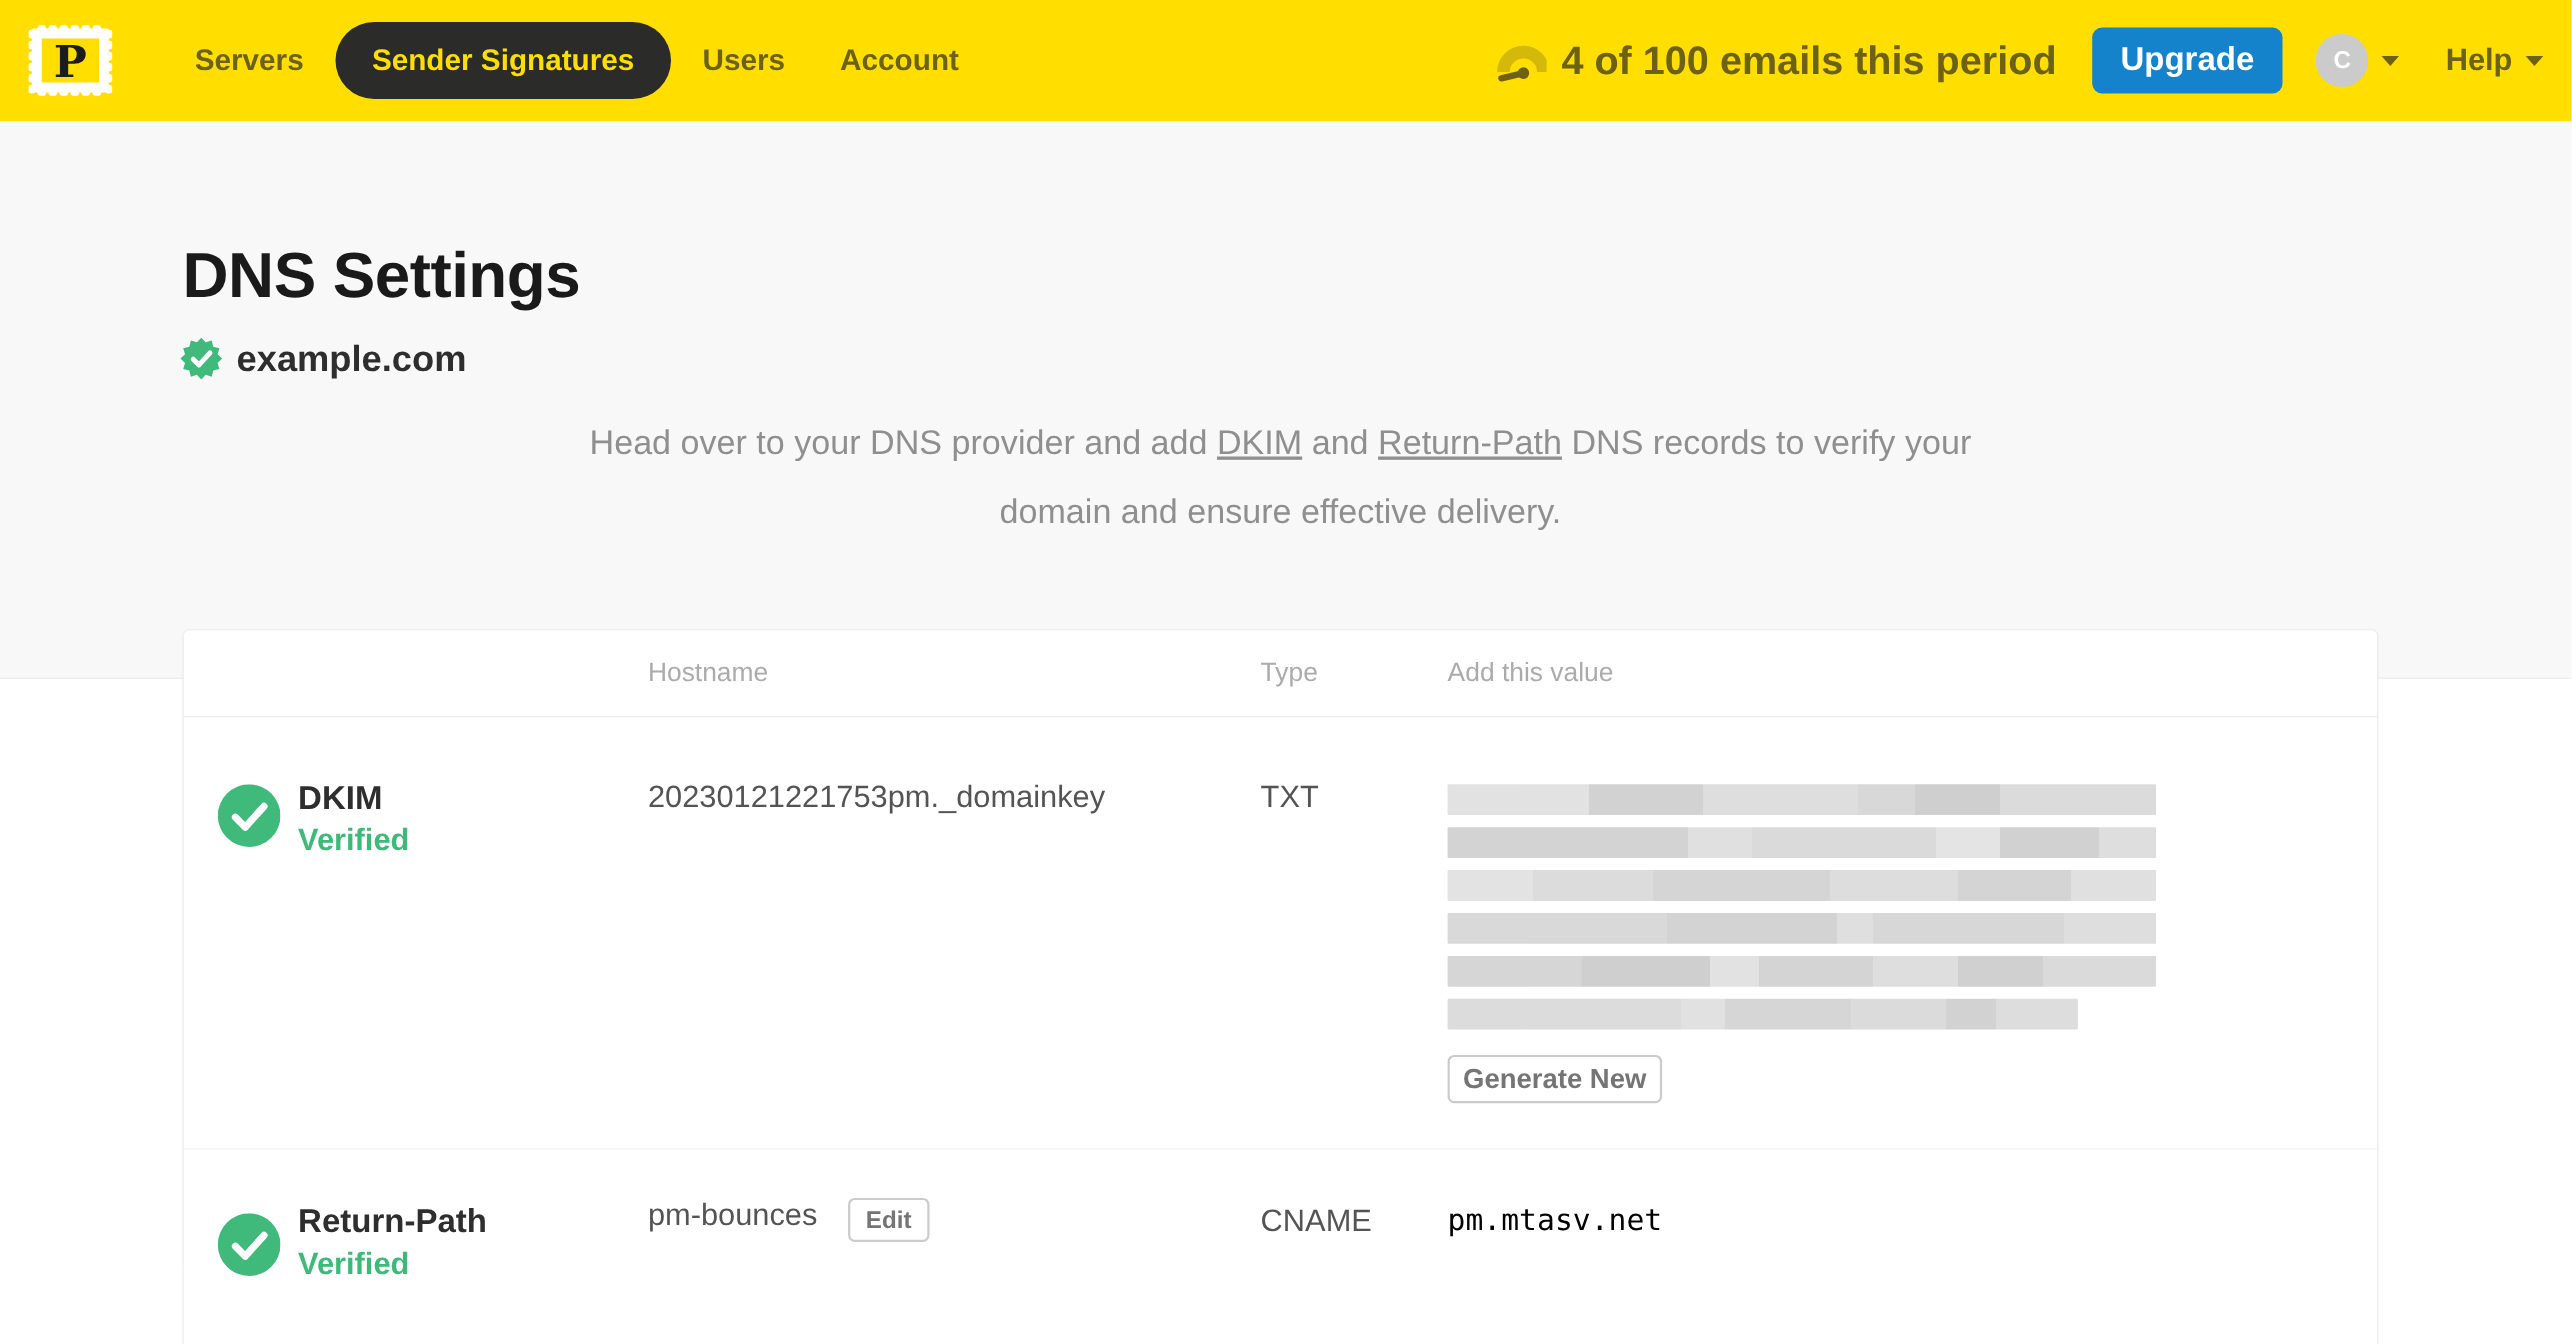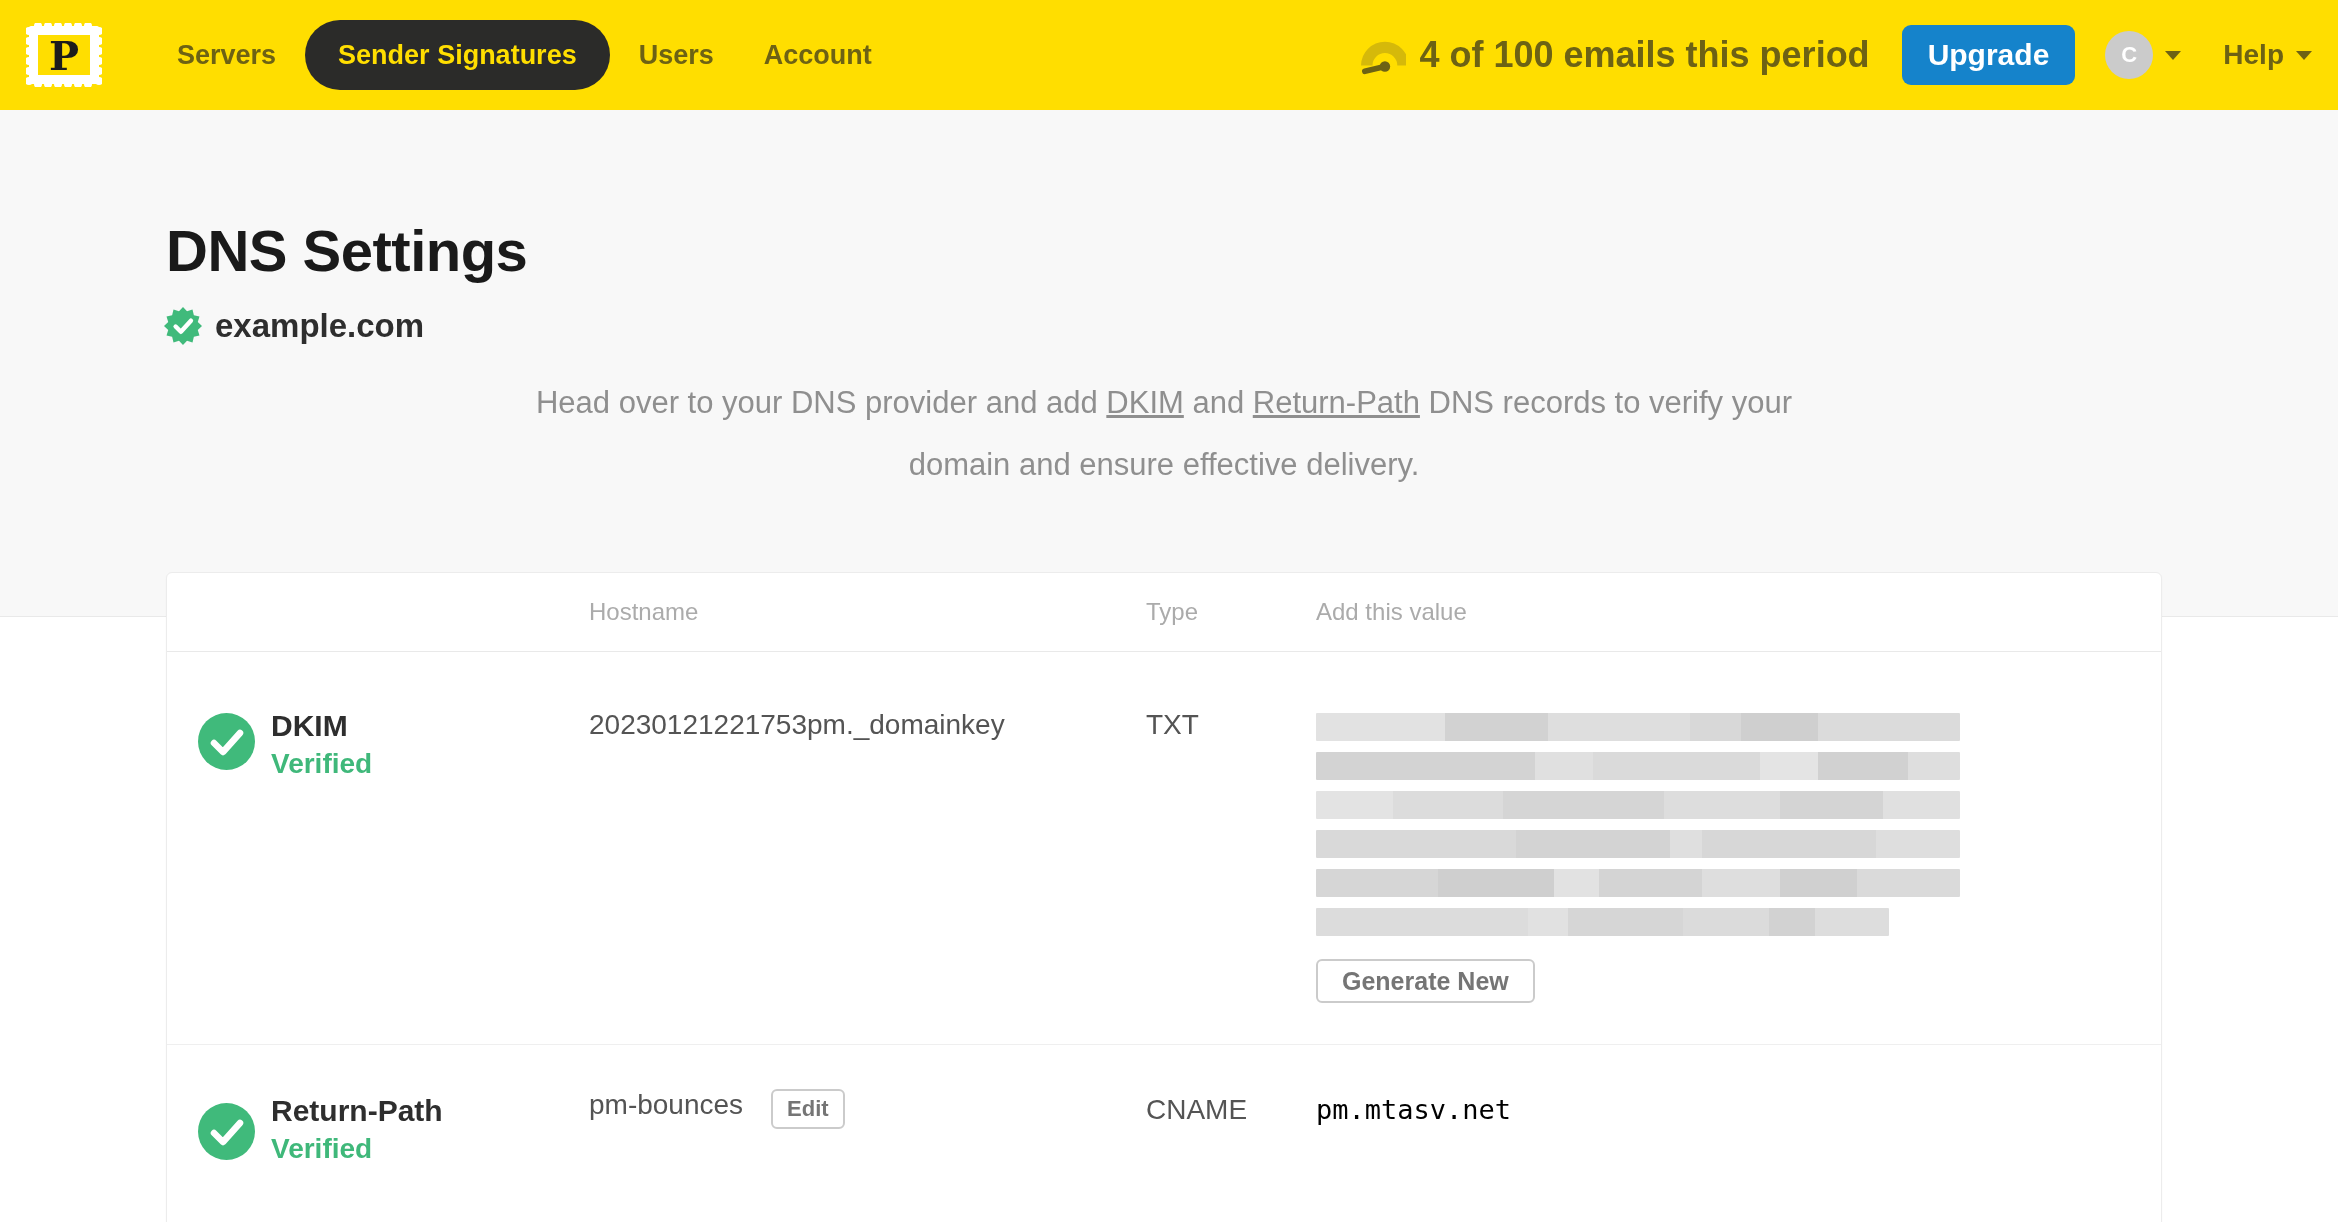--- a/index.html
+++ b/index.html
@@ -97,21 +97,21 @@
   .record-status { font-size:28px; font-weight:bold; color:#3fb87a; margin-top:5px; }
 
   .cell-text { font-size:28px; color:#545454; line-height:32px; }
   .host-line { display:flex; align-items:flex-start; gap:28px; margin-top:-5px; height:42px; }
 
   .mini-btn {
     background:#ffffff; border:2px solid #cbcbcb; border-radius:6px;
     font-family:inherit; font-weight:bold; color:#757575; cursor:pointer;
   }
   .edit-btn { font-size:22px; height:40px; padding:0 14px; }
-  .generate-btn { font-size:25px; height:44px; padding:0 24px; margin-top:12px; }
+  .generate-btn { font-size:25px; height:44px; padding:0 12px; margin-top:12px; }
 
   .mono-value { font-family:"DejaVu Sans Mono", monospace; font-size:27px; color:#000000; }
 
   
   .redacted { margin-top:4px; }
   .redacted-line { width:644px; height:28px; margin-bottom:11px; border-radius:1px; }
   .redacted-line:nth-child(1){ background:linear-gradient(90deg,#e2e2e2 0 20%,#d2d2d2 20% 36%,#dedede 36% 58%,#d8d8d8 58% 66%,#cfcfcf 66% 78%,#dbdbdb 78% 100%); }
   .redacted-line:nth-child(2){ background:linear-gradient(90deg,#d3d3d3 0 34%,#e0e0e0 34% 43%,#dadada 43% 69%,#e4e4e4 69% 78%,#d1d1d1 78% 92%,#dedede 92% 100%); }
   .redacted-line:nth-child(3){ background:linear-gradient(90deg,#e3e3e3 0 12%,#dcdcdc 12% 29%,#d5d5d5 29% 54%,#dddddd 54% 72%,#d4d4d4 72% 88%,#e0e0e0 88% 100%); }
   .redacted-line:nth-child(4){ background:linear-gradient(90deg,#d9d9d9 0 31%,#d3d3d3 31% 55%,#dfdfdf 55% 60%,#d7d7d7 60% 87%,#dedede 87% 100%); }

